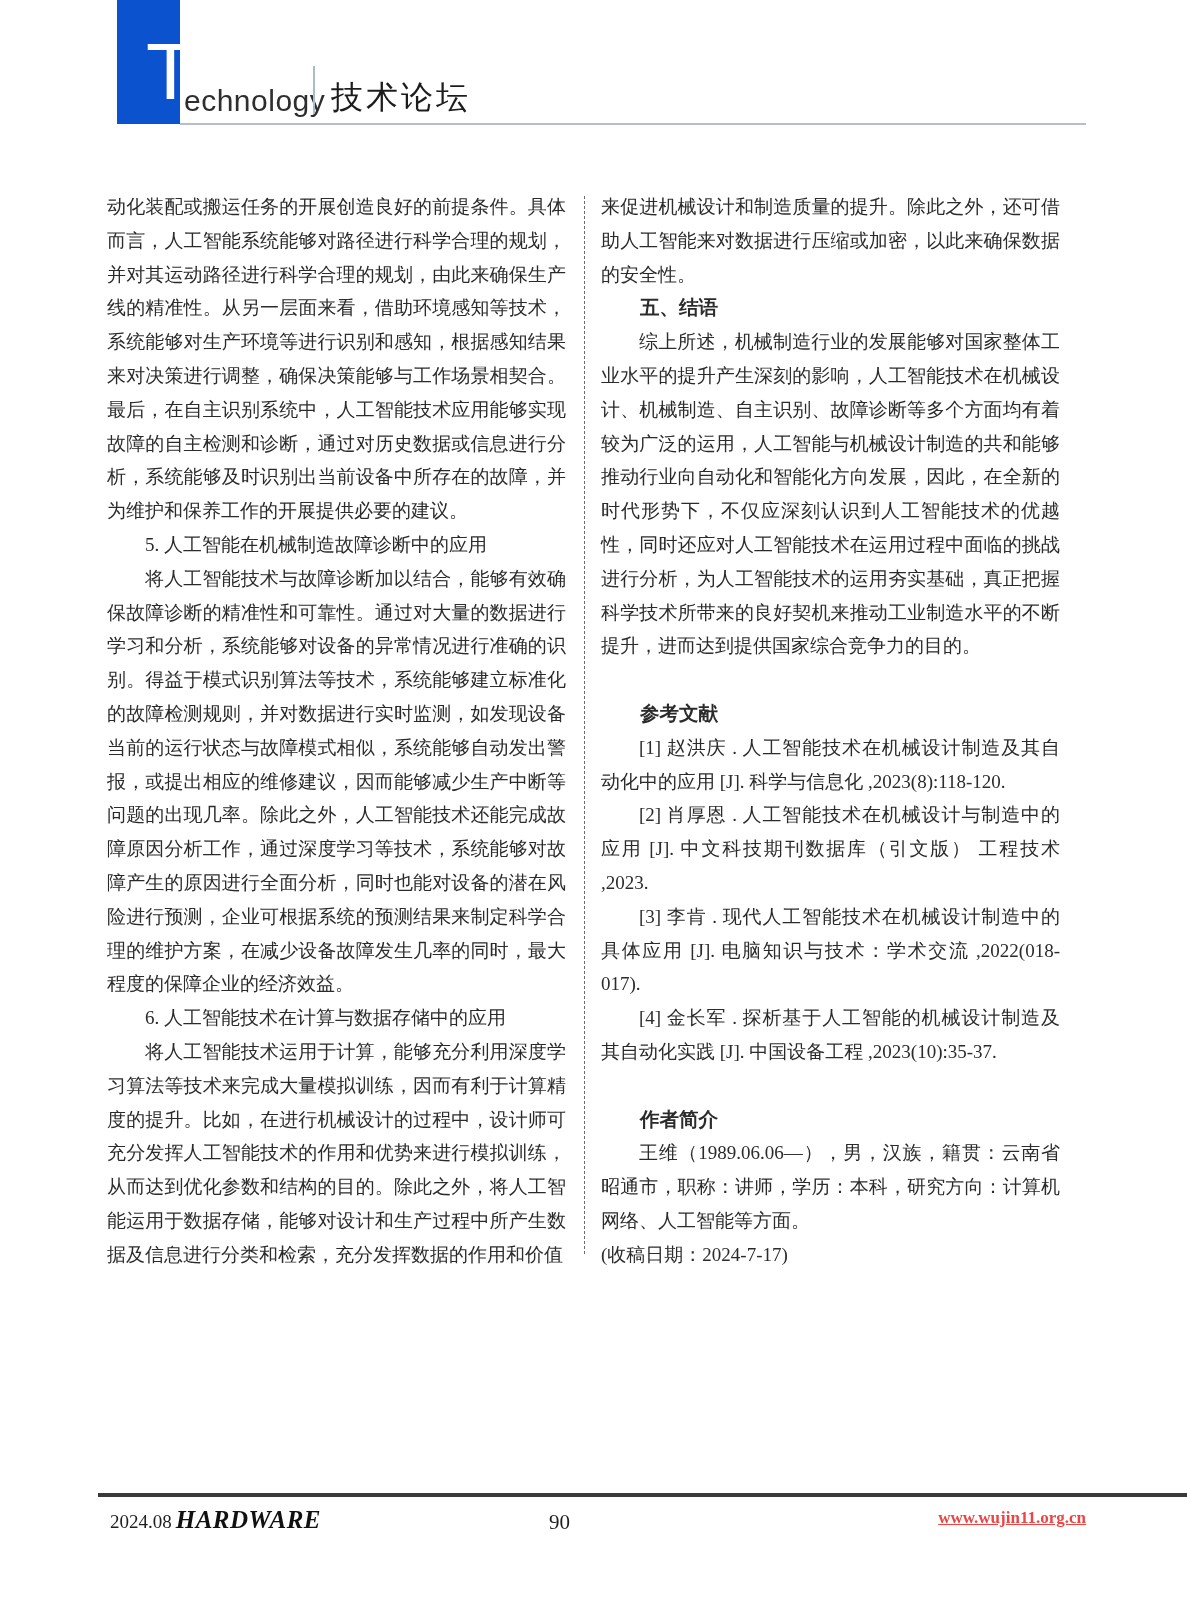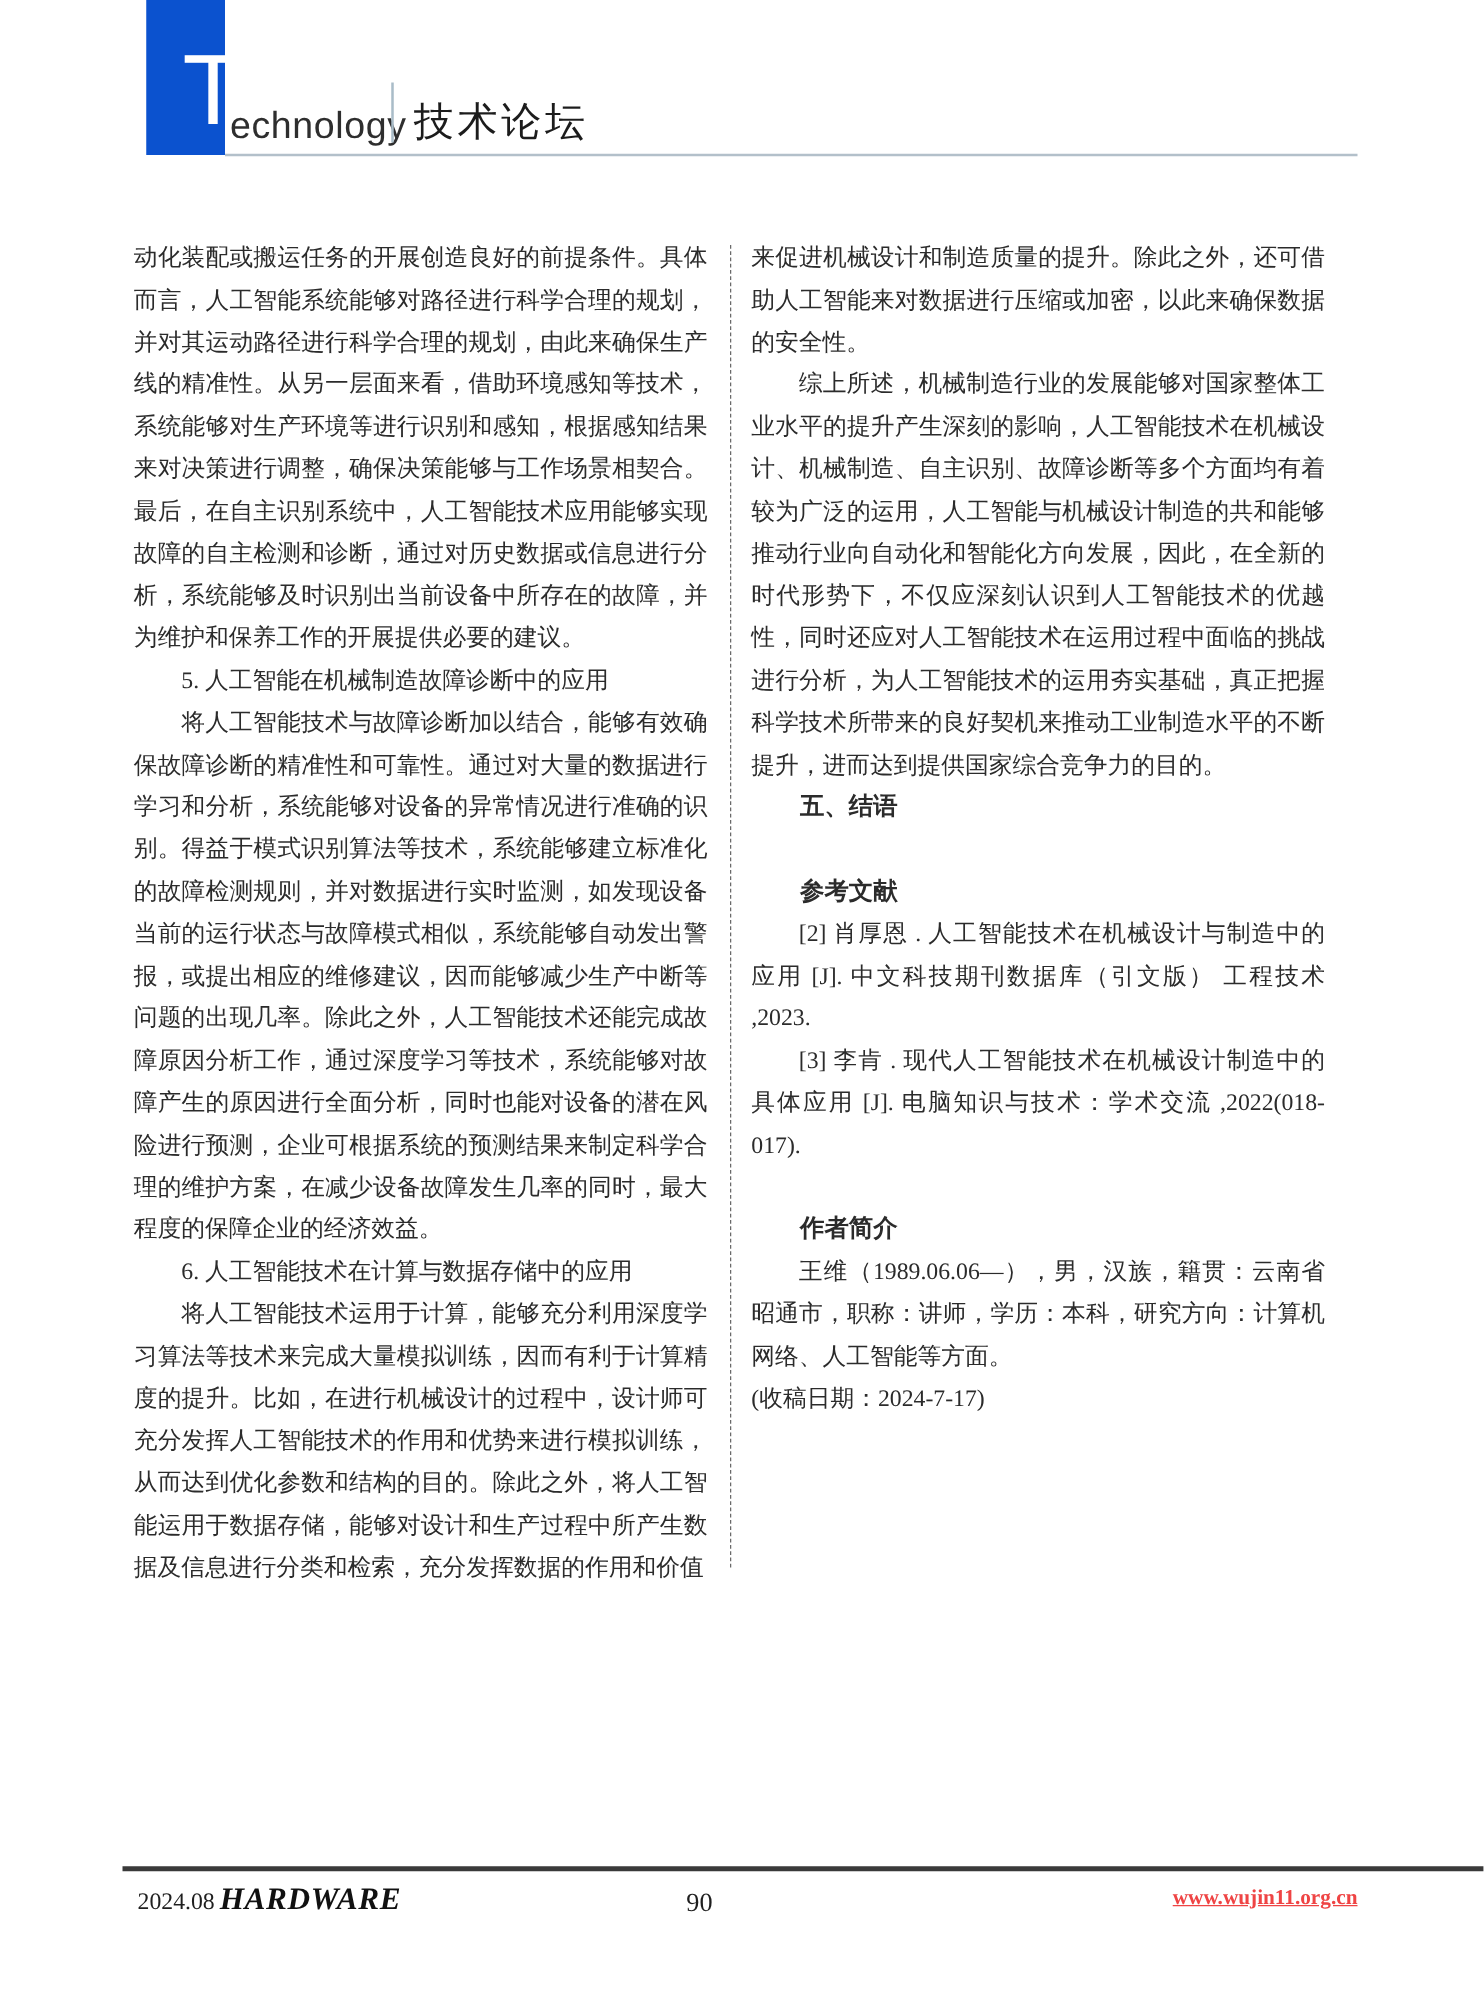--- a/index.html
+++ b/index.html
@@ -72,26 +72,28 @@
     <p class="indent">5. 人工智能在机械制造故障诊断中的应用</p>
     <p class="indent">将人工智能技术与故障诊断加以结合，能够有效确保故障诊断的精准性和可靠性。通过对大量的数据进行学习和分析，系统能够对设备的异常情况进行准确的识别。得益于模式识别算法等技术，系统能够建立标准化的故障检测规则，并对数据进行实时监测，如发现设备当前的运行状态与故障模式相似，系统能够自动发出警报，或提出相应的维修建议，因而能够减少生产中断等问题的出现几率。除此之外，人工智能技术还能完成故障原因分析工作，通过深度学习等技术，系统能够对故障产生的原因进行全面分析，同时也能对设备的潜在风险进行预测，企业可根据系统的预测结果来制定科学合理的维护方案，在减少设备故障发生几率的同时，最大程度的保障企业的经济效益。</p>
     <p class="indent">6. 人工智能技术在计算与数据存储中的应用</p>
     <p class="indent">将人工智能技术运用于计算，能够充分利用深度学习算法等技术来完成大量模拟训练，因而有利于计算精度的提升。比如，在进行机械设计的过程中，设计师可充分发挥人工智能技术的作用和优势来进行模拟训练，从而达到优化参数和结构的目的。除此之外，将人工智能运用于数据存储，能够对设计和生产过程中所产生数据及信息进行分类和检索，充分发挥数据的作用和价值</p>
   </div>
 
   <div class="v-divider"></div>
 
   <div class="col col-right">
     <p>来促进机械设计和制造质量的提升。除此之外，还可借助人工智能来对数据进行压缩或加密，以此来确保数据的安全性。</p>
+    <p class="indent bold-h">五、结语</p>
     <p class="indent">综上所述，机械制造行业的发展能够对国家整体工业水平的提升产生深刻的影响，人工智能技术在机械设计、机械制造、自主识别、故障诊断等多个方面均有着较为广泛的运用，人工智能与机械设计制造的共和能够推动行业向自动化和智能化方向发展，因此，在全新的时代形势下，不仅应深刻认识到人工智能技术的优越性，同时还应对人工智能技术在运用过程中面临的挑战进行分析，为人工智能技术的运用夯实基础，真正把握科学技术所带来的良好契机来推动工业制造水平的不断提升，进而达到提供国家综合竞争力的目的。</p>
-    <p class="indent bold-h">五、结语</p>
     <div class="gap"></div>
     <p class="indent bold-h">参考文献</p>
+    <p class="indent">[1] 赵洪庆 . 人工智能技术在机械设计制造及其自动化中的应用 [J]. 科学与信息化 ,2023(8):118-120.</p>
     <p class="indent">[2] 肖厚恩 . 人工智能技术在机械设计与制造中的应用 [J]. 中文科技期刊数据库（引文版） 工程技术 ,2023.</p>
     <p class="indent">[3] 李肯 . 现代人工智能技术在机械设计制造中的具体应用 [J]. 电脑知识与技术：学术交流 ,2022(018-017).</p>
+    <p class="indent">[4] 金长军 . 探析基于人工智能的机械设计制造及其自动化实践 [J]. 中国设备工程 ,2023(10):35-37.</p>
     <div class="gap"></div>
     <p class="indent bold-h">作者简介</p>
     <p class="indent">王维（1989.06.06—），男，汉族，籍贯：云南省昭通市，职称：讲师，学历：本科，研究方向：计算机网络、人工智能等方面。</p>
     <p class="date-line">(收稿日期：2024-7-17)</p>
   </div>
 
   <div class="footer-rule"></div>
   <div class="footer-left">
     <span class="footer-issue">2024.08</span>
     <span class="footer-mag">HARDWARE</span>

